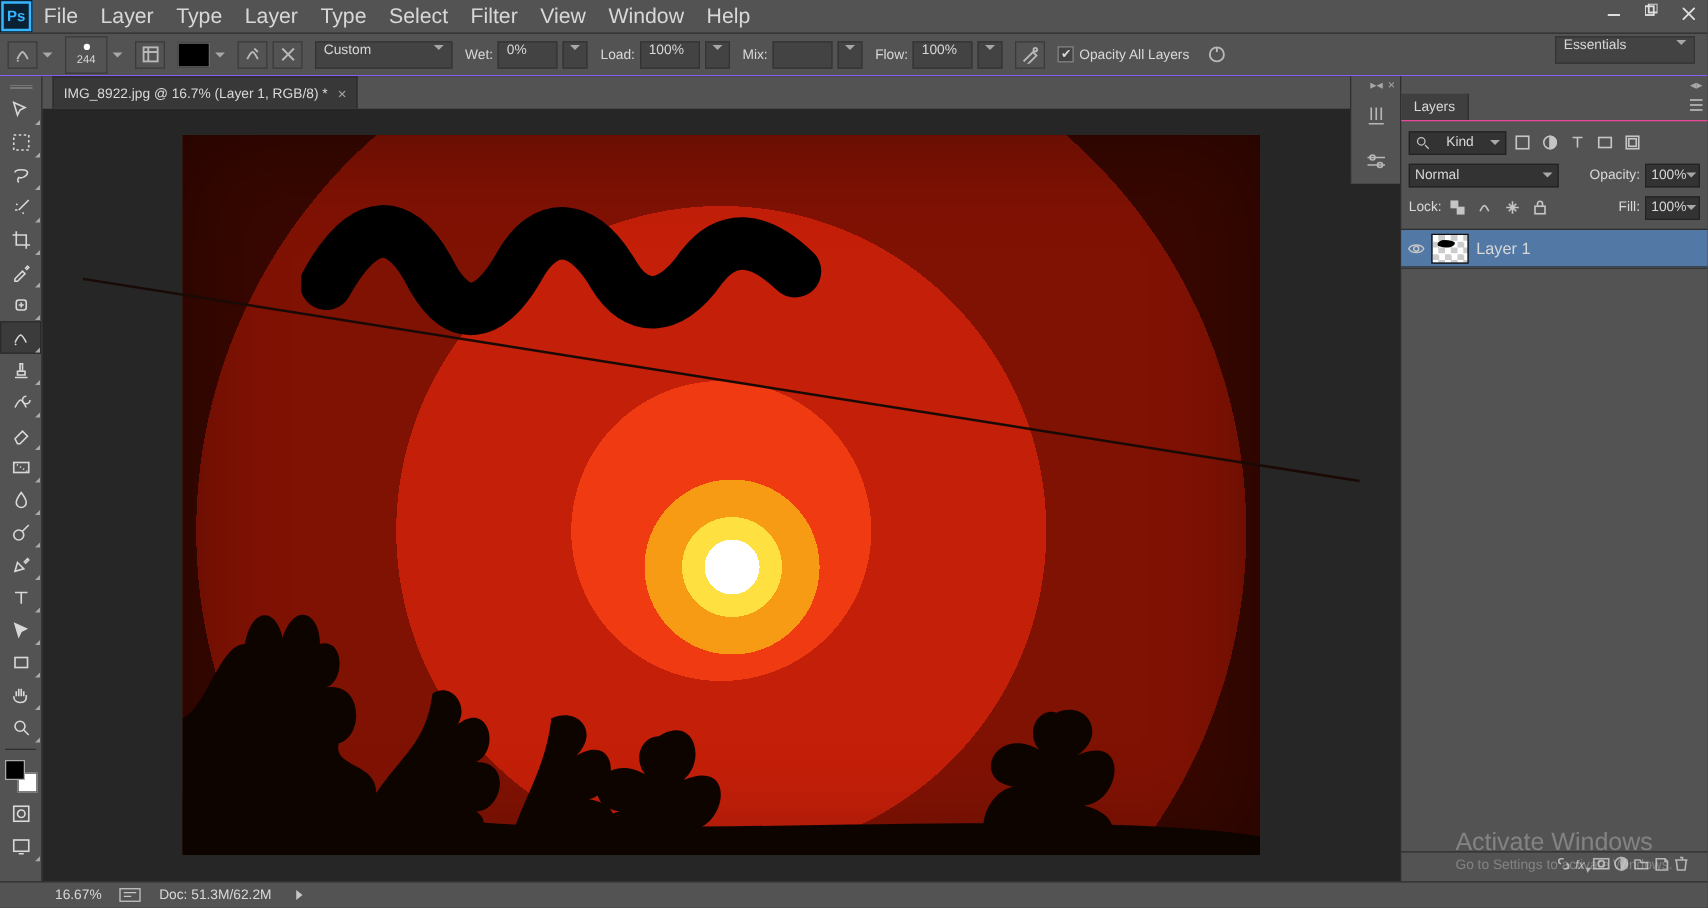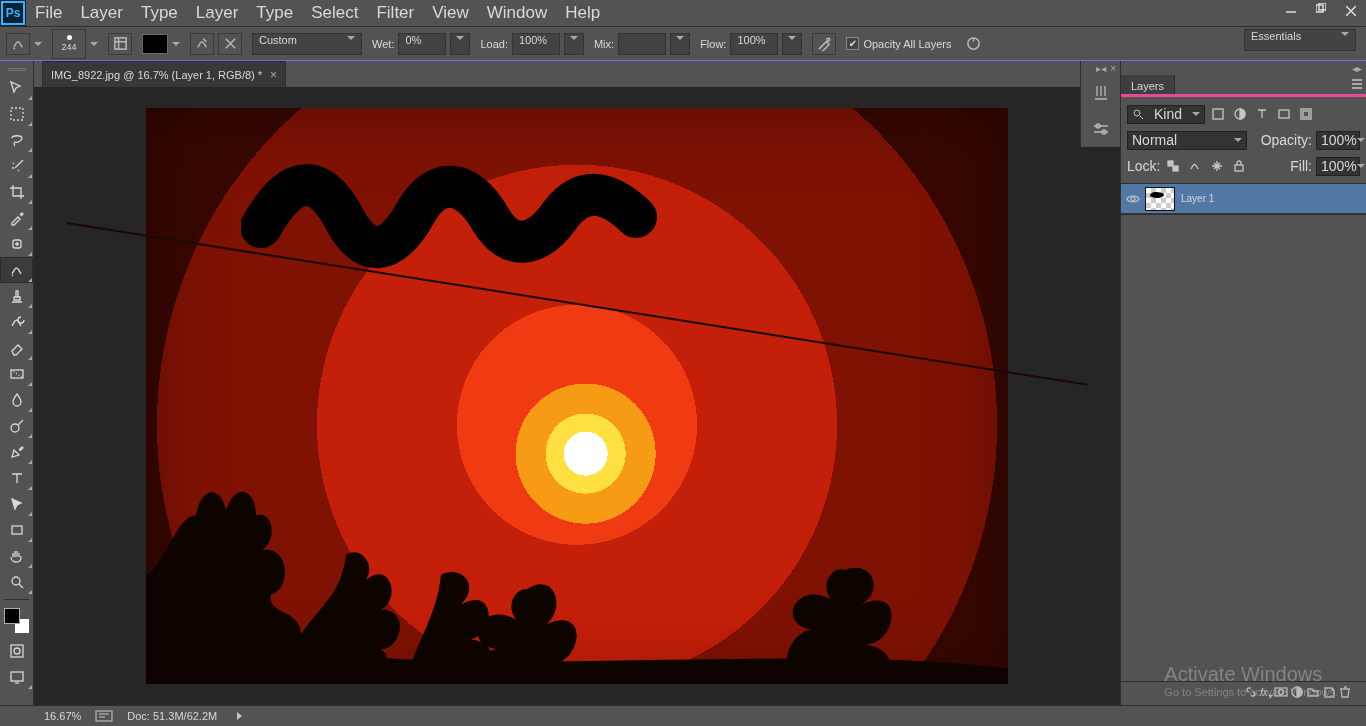--- a/index.html
+++ b/index.html
@@ -70,30 +70,30 @@
   .mini-dock{position:absolute;right:0;top:0;width:40px;background:var(--bg-light);border-left:1px solid #2e2e2e}
   .mini-top{height:14px;display:flex;align-items:center;justify-content:flex-end;padding-right:4px;color:var(--text-dim);font-size:10px}
   .mini-top .ico{margin-left:4px}
   .mini-btn{height:36px;display:flex;align-items:center;justify-content:center}
   .mini-btn svg{width:20px;height:20px;stroke:#b8b8b8;fill:none;stroke-width:1.3}
 
   
   .panels{width:246px;background:var(--bg-light);display:flex;flex-direction:column;border-left:1px solid #2e2e2e}
   .panel-drag{height:14px;display:flex;align-items:center;justify-content:flex-end;padding-right:4px;color:var(--text-dim);font-size:10px}
   .panel-drag .ico{margin-left:4px}
-  .panel-tab-row{display:flex;height:22px;border-bottom:3px solid #ec4899}
+  .panel-tab-row{display:flex;height:22px;border-bottom:1px solid #ec4899}
   .panel-tab{padding:0 10px;font-size:11px;line-height:22px;color:var(--text);background:#3f3f3f;border-right:1px solid #2e2e2e}
-  .panel-body{padding:4px 6px;font-size:14px;color:var(--text)}
+  .panel-body{padding:4px 6px;font-size:11px;color:var(--text)}
   .row{display:flex;align-items:center;height:26px;gap:4px}
   .val-box{width:58px;height:19px;display:flex;align-items:center;justify-content:space-between;background:#333;border:1px solid #222;padding:0 4px}
   .val-box.sm{width:44px}
   .ico-btn{width:18px;height:18px;display:flex;align-items:center;justify-content:center}
   .ico-btn svg{width:14px;height:14px;stroke:#c5c5c5;fill:none;stroke-width:1.3}
   .layer-list{border-top:1px solid #2e2e2e;border-bottom:1px solid #2e2e2e}
-  .layer-row{display:flex;align-items:center;height:30px;font-size:10px;color:var(--text);border-bottom:1px solid #363636}
+  .layer-row{display:flex;align-items:center;height:30px;font-size:13px;color:var(--text);border-bottom:1px solid #363636}
   .layer-row.sel{background:#5278a5}
   .eye{width:24px;display:flex;justify-content:center}
   .eye svg{width:14px;height:14px;stroke:#c5c5c5;fill:none;stroke-width:1.2}
   .thumb{width:30px;height:24px;margin-right:6px;border:1px solid #111}
   .thumb.checker{background:conic-gradient(#ccc 25%,#fff 0 50%,#ccc 0 75%,#fff 0) 0 0/10px 10px;position:relative}
   .thumb.checker::after{content:"";position:absolute;left:4px;top:4px;right:10px;height:6px;background:#000;border-radius:40% 60% 50% 50%/60% 40% 60% 40%}
   .thumb.img{background:radial-gradient(circle at 50% 60%,#ffdf3d 0 3px,#f0530f 3px 10px,#701007 10px 100%)}
   .layer-name{flex:1;font-style:normal}
   .layer-name.italic{font-style:italic}
   .lock-ico{width:20px;display:flex;justify-content:center;color:#bbb}

